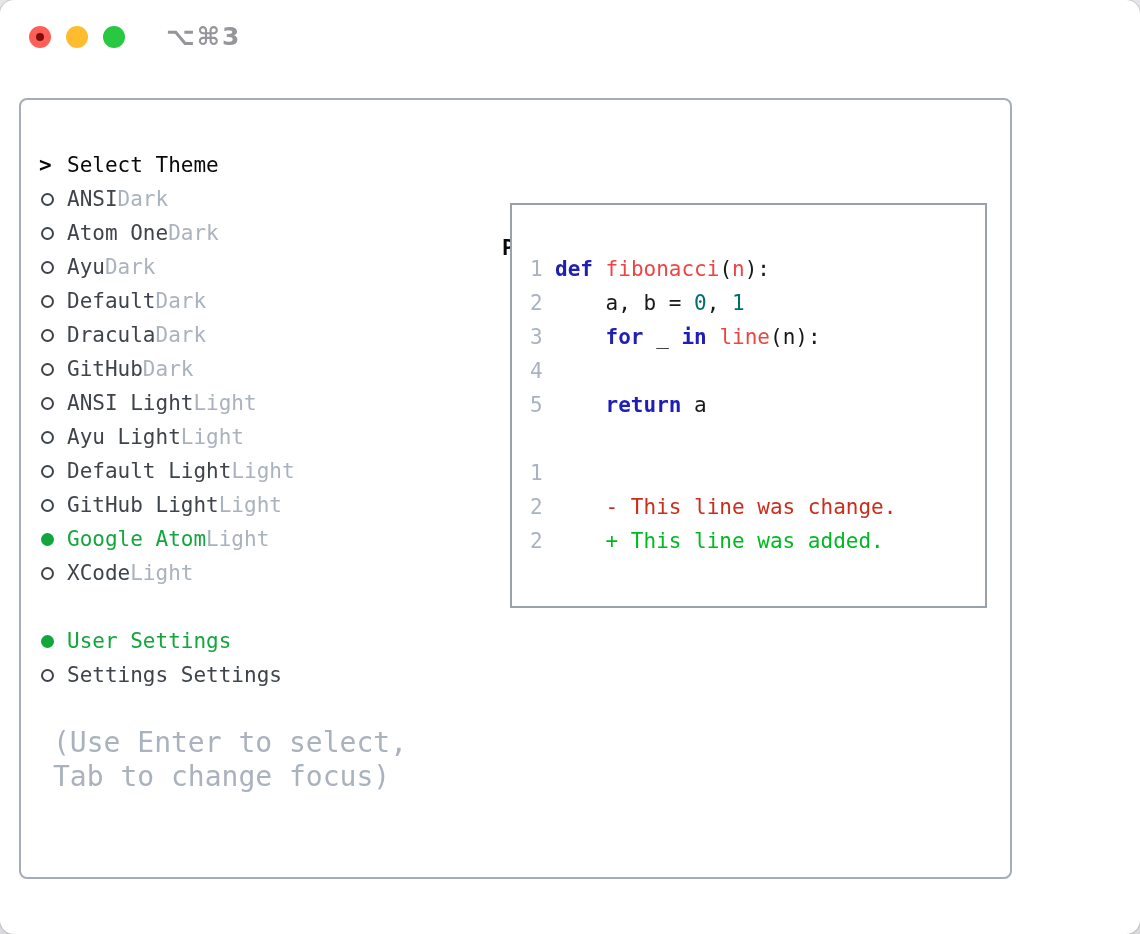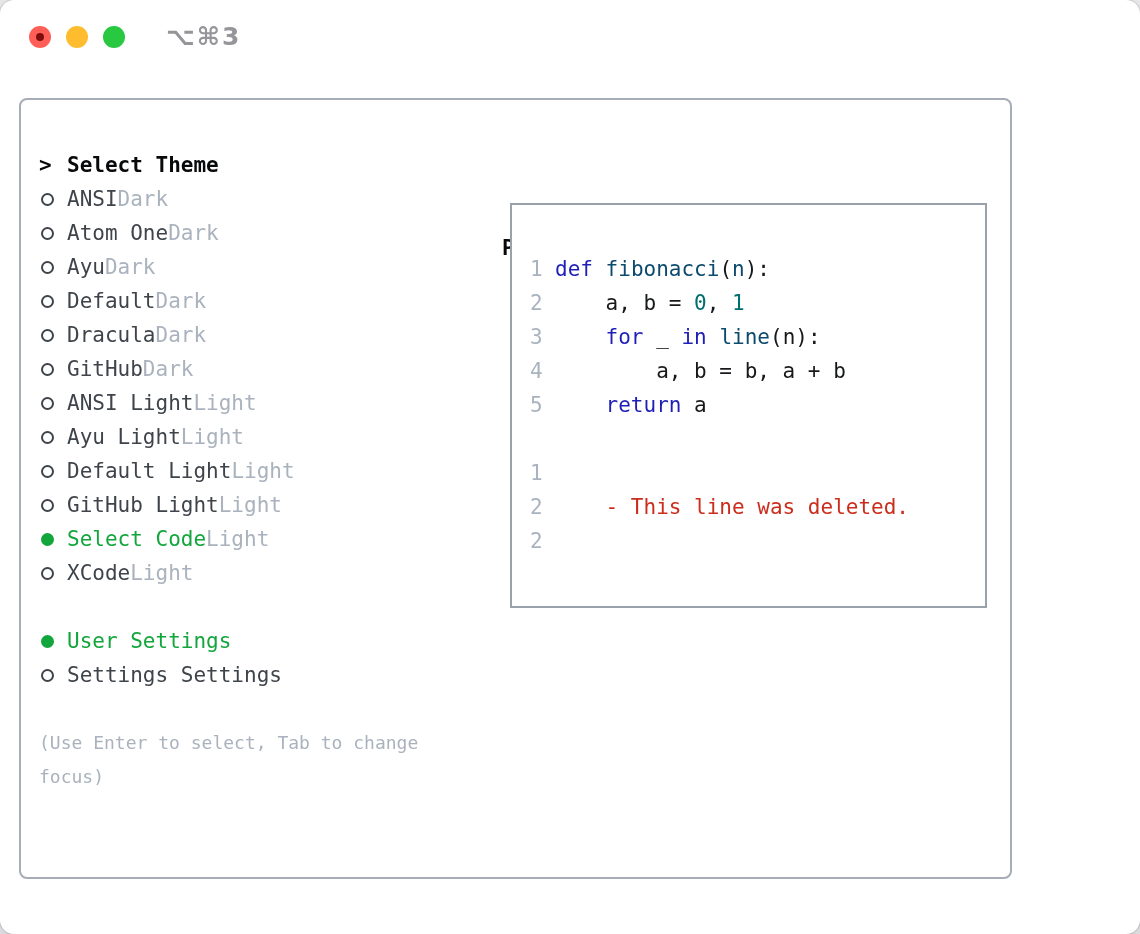--- a/index.html
+++ b/index.html
@@ -43,43 +43,43 @@
   .marker-cell{
     display:inline-flex;align-items:center;justify-content:flex-start;
     width:28px;flex:0 0 28px;
   }
   .chevron{font-weight:bold;color:#08090a;}
   .radio{
     width:13px;height:13px;border-radius:50%;box-sizing:border-box;
     border:2px solid #3f444b;margin-left:2px;
   }
   .radio.on{background:#12a63c;border-color:#12a63c;}
-  .hdr{font-weight:bold;color:#08090a;}
+  .hdr{font-weight:normal;color:#08090a;}
   .variant{color:#a9b2bd;}
   .sel .t-name{color:#12a63c;}
   .spacer{height:34px;}
   .help{
-    width:380px;font-size:18px;line-height:34px;color:#a9b2bd;
-    white-space:normal;word-break:normal;
+    width:380px;font-size:28px;line-height:34px;color:#a9b2bd;
+    white-space:normal;word-break:normal;margin-left:14px;
   }
   
   .preview-title{
     position:absolute;left:481px;top:131px;height:34px;display:flex;align-items:center;
     font-size:21px;font-weight:bold;color:#08090a;
   }
   .preview-box{
     position:absolute;left:489px;top:103px;width:477px;height:405px;
     box-sizing:border-box;border:2px solid #99a1ab;background:#fff;
     padding:47px 0 0 18px;overflow:hidden;
   }
   .cline{height:34px;display:flex;align-items:center;font-size:21px;white-space:pre;}
   .gutter{display:inline-block;width:25px;flex:0 0 25px;color:#a9b3bf;}
   .tok-plain{color:#16181a;}
-  .tok-keyword{color:#1f1fb8;}
-  .tok-function{color:#0c4a6e;}
+  .tok-keyword{color:#1f1fb8;font-weight:bold;}
+  .tok-function{color:#ef4444;}
   .tok-literal{color:#006e6e;}
   .diff-context{color:#8e949b;}
   .diff-deleted{color:#cb2d1c;}
   .diff-added{color:#00b922;}
 </style>
 </head>
 <body>
 
 <div class="window">
 
@@ -106,44 +106,44 @@
           <div class="row"><span class="marker-cell"><span class="radio"></span></span><span class="t-name">ANSI</span> <span class="variant">Dark</span></div>
           <div class="row"><span class="marker-cell"><span class="radio"></span></span><span class="t-name">Atom One</span> <span class="variant">Dark</span></div>
           <div class="row"><span class="marker-cell"><span class="radio"></span></span><span class="t-name">Ayu</span> <span class="variant">Dark</span></div>
           <div class="row"><span class="marker-cell"><span class="radio"></span></span><span class="t-name">Default</span> <span class="variant">Dark</span></div>
           <div class="row"><span class="marker-cell"><span class="radio"></span></span><span class="t-name">Dracula</span> <span class="variant">Dark</span></div>
           <div class="row"><span class="marker-cell"><span class="radio"></span></span><span class="t-name">GitHub</span> <span class="variant">Dark</span></div>
           <div class="row"><span class="marker-cell"><span class="radio"></span></span><span class="t-name">ANSI Light</span> <span class="variant">Light</span></div>
           <div class="row"><span class="marker-cell"><span class="radio"></span></span><span class="t-name">Ayu Light</span> <span class="variant">Light</span></div>
           <div class="row"><span class="marker-cell"><span class="radio"></span></span><span class="t-name">Default Light</span> <span class="variant">Light</span></div>
           <div class="row"><span class="marker-cell"><span class="radio"></span></span><span class="t-name">GitHub Light</span> <span class="variant">Light</span></div>
-          <div class="row sel"><span class="marker-cell"><span class="radio on"></span></span><span class="t-name">Select Code</span> <span class="variant">Light</span></div>
+          <div class="row sel"><span class="marker-cell"><span class="radio on"></span></span><span class="t-name">Google Atom</span> <span class="variant">Light</span></div>
           <div class="row"><span class="marker-cell"><span class="radio"></span></span><span class="t-name">XCode</span> <span class="variant">Light</span></div>
         </div>
       <div class="spacer"></div>
       <div id="apply-rows">
           <div class="row sel"><span class="marker-cell"><span class="radio on"></span></span><span class="t-name">User Settings</span></div>
           <div class="row"><span class="marker-cell"><span class="radio"></span></span><span class="t-name">Settings Settings</span></div>
         </div>
       <div class="spacer"></div>
       <div class="help">(Use Enter to select, Tab to change focus)</div>
     </div>
 
     <div class="preview-title">Preview</div>
 
     <div class="preview-box">
       <div id="code-lines">
           <div class="cline"><span class="gutter">1</span><span class="tok-keyword">def</span><span class="tok-plain"> </span><span class="tok-function">fibonacci</span><span class="tok-plain">(</span><span class="tok-function">n</span><span class="tok-plain">):</span></div>
           <div class="cline"><span class="gutter">2</span><span class="tok-plain">    a, b = </span><span class="tok-literal">0</span><span class="tok-plain">, </span><span class="tok-literal">1</span></div>
           <div class="cline"><span class="gutter">3</span><span class="tok-plain">    </span><span class="tok-keyword">for</span><span class="tok-plain"> _ </span><span class="tok-keyword">in</span><span class="tok-plain"> </span><span class="tok-function">line</span><span class="tok-plain">(n):</span></div>
-          <div class="cline"><span class="gutter">4</span><span class="tok-plain">        a, b = b, a + b</span></div>
+          <div class="cline"><span class="gutter">4</span></div>
           <div class="cline"><span class="gutter">5</span><span class="tok-plain">    </span><span class="tok-keyword">return</span><span class="tok-plain"> a</span></div>
         </div>
       <div class="cline"></div>
       <div id="diff-lines">
           <div class="cline"><span class="gutter">1</span></div>
-          <div class="cline"><span class="gutter">2</span><span class="diff-deleted">    - This line was deleted.</span></div>
-          <div class="cline"><span class="gutter">2</span></div>
+          <div class="cline"><span class="gutter">2</span><span class="diff-deleted">    - This line was change.</span></div>
+          <div class="cline"><span class="gutter">2</span><span class="diff-added">    + This line was added.</span></div>
         </div>
     </div>
 
   </div>
 </div>
 
 </body></html>

